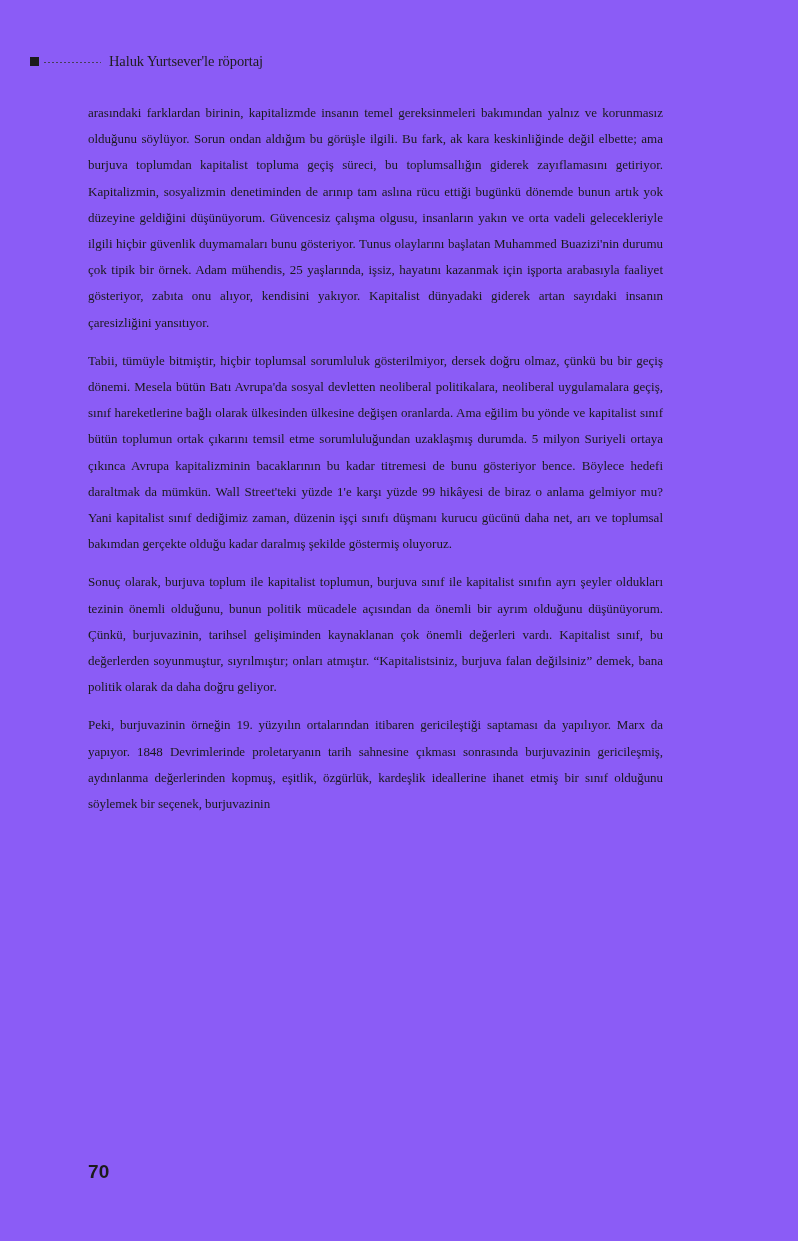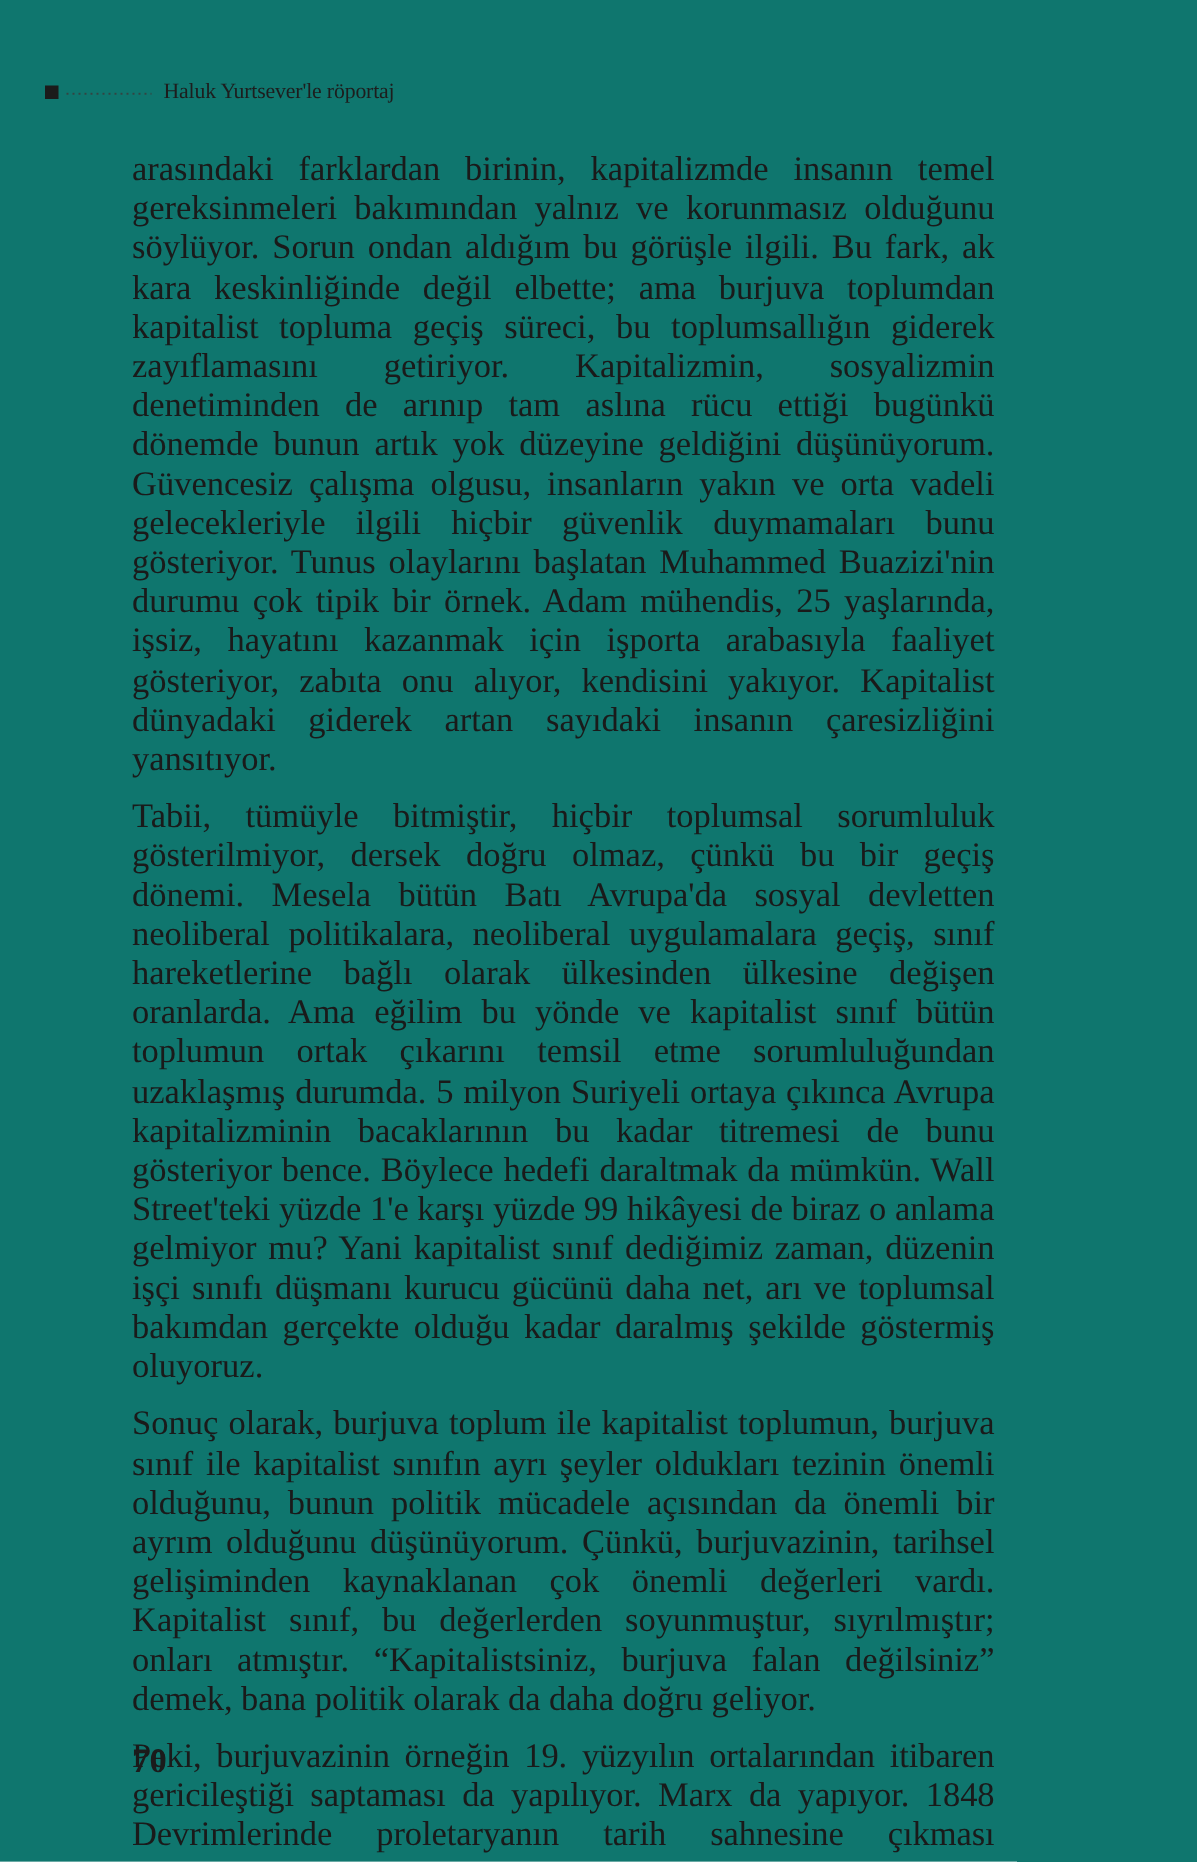--- a/index.html
+++ b/index.html
@@ -15,21 +15,21 @@
     overflow: hidden;
     position: relative;
   }
 
   .page {
     position: absolute;
     left: 0;
     top: 0;
     width: 798px;
     height: 1241px;
-    background: #0f766e;
+    background: #8b5cf6;
   }
 
   
   .running-head {
     position: absolute;
     left: 30px;
     top: 50px;
     width: 640px;
     height: 22px;
     display: flex;
@@ -67,21 +67,21 @@
   .text-column {
     position: absolute;
     left: 88px;
     top: 100px;
     width: 575px;
   }
 
   p.para {
     margin: 0 0 12px 0;
     font-family: "Liberation Serif", serif;
-    font-size: 23px;
+    font-size: 13px;
     line-height: 26.2px;
     text-align: justify;
     text-justify: inter-word;
     color: #1a1a1a;
     -webkit-hyphens: none;
     hyphens: none;
     word-spacing: -0.1px;
   }
   p.para:last-child {
     margin-bottom: 0;
@@ -90,23 +90,23 @@
     font-weight: normal;
     margin-top: 10px;
     letter-spacing: -0.05px;
   }
 
   
   .folio {
     position: absolute;
     left: 88px;
     top: 1161px;
-    font-family: Liberation Serif, serif;
+    font-family: Liberation Sans, sans-serif;
     font-weight: bold;
-    font-size: 23px;
+    font-size: 19px;
     color: #1b1b1b;
     letter-spacing: 0.2px;
   }
 </style>
 </head>
 <body>
 
 <div class="page">
 
   <div class="running-head">

